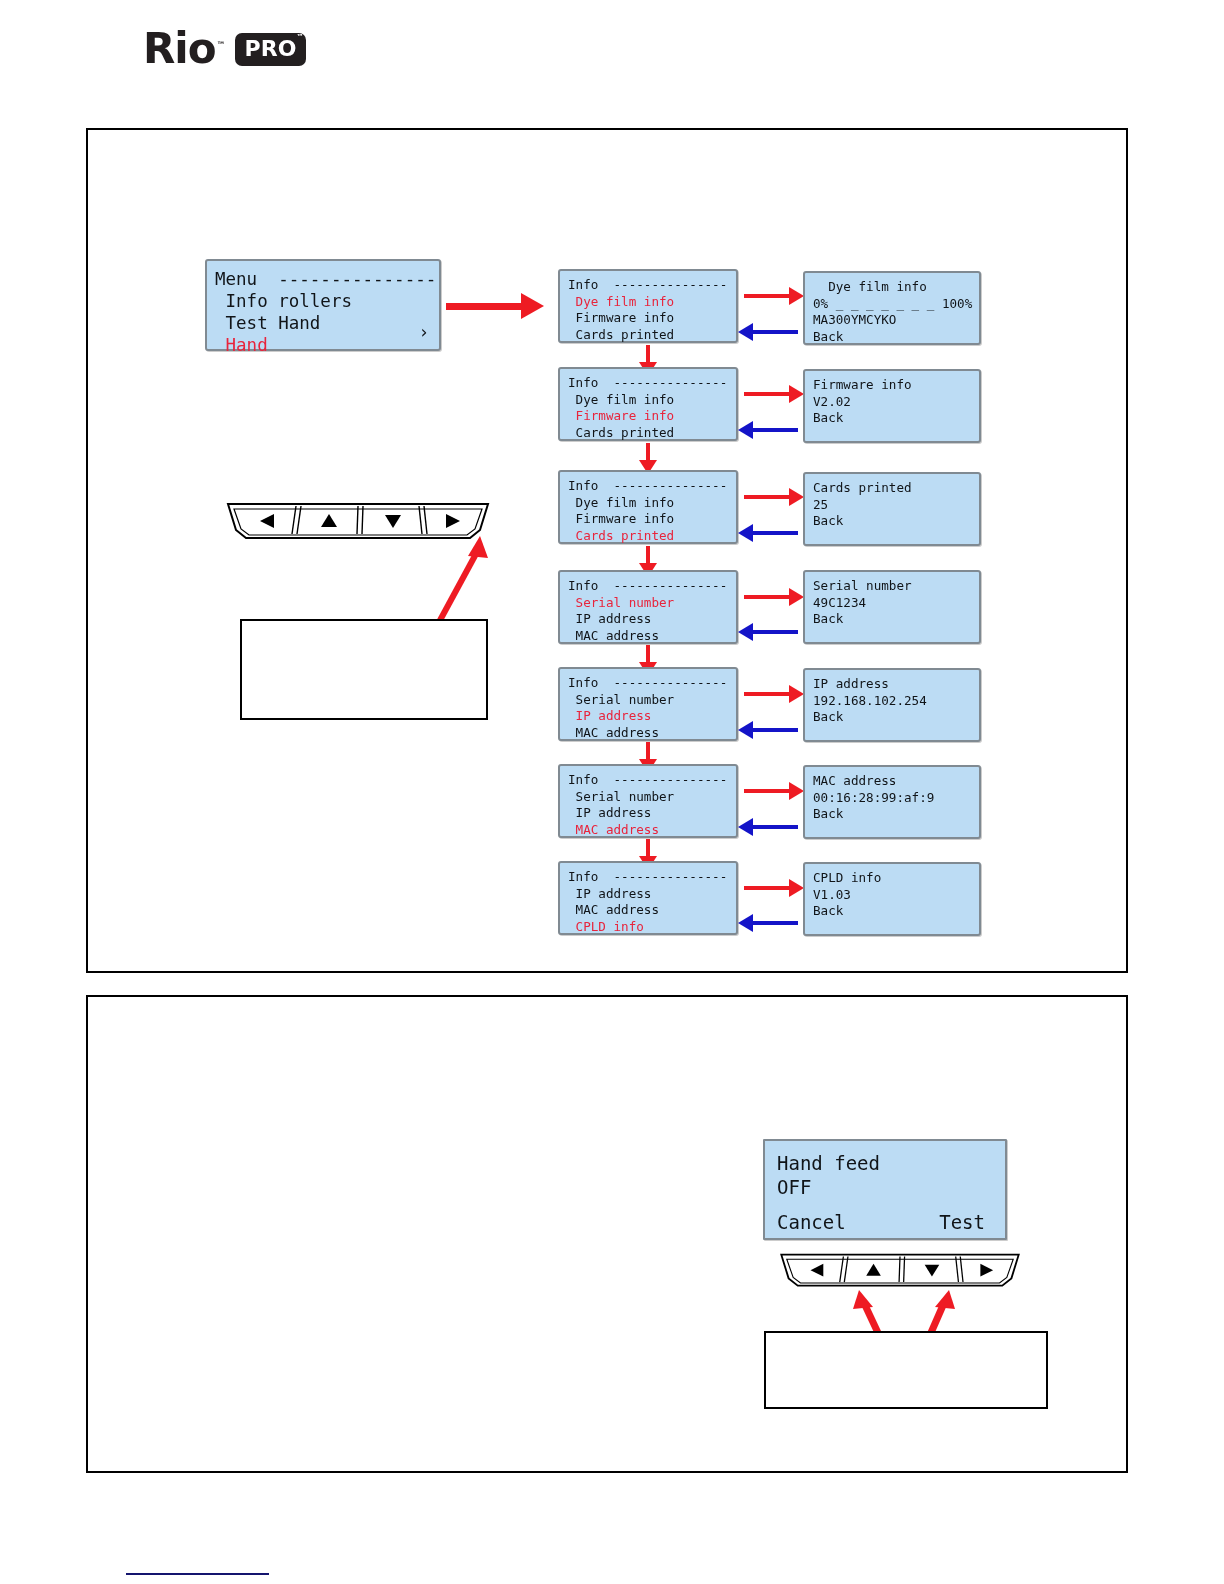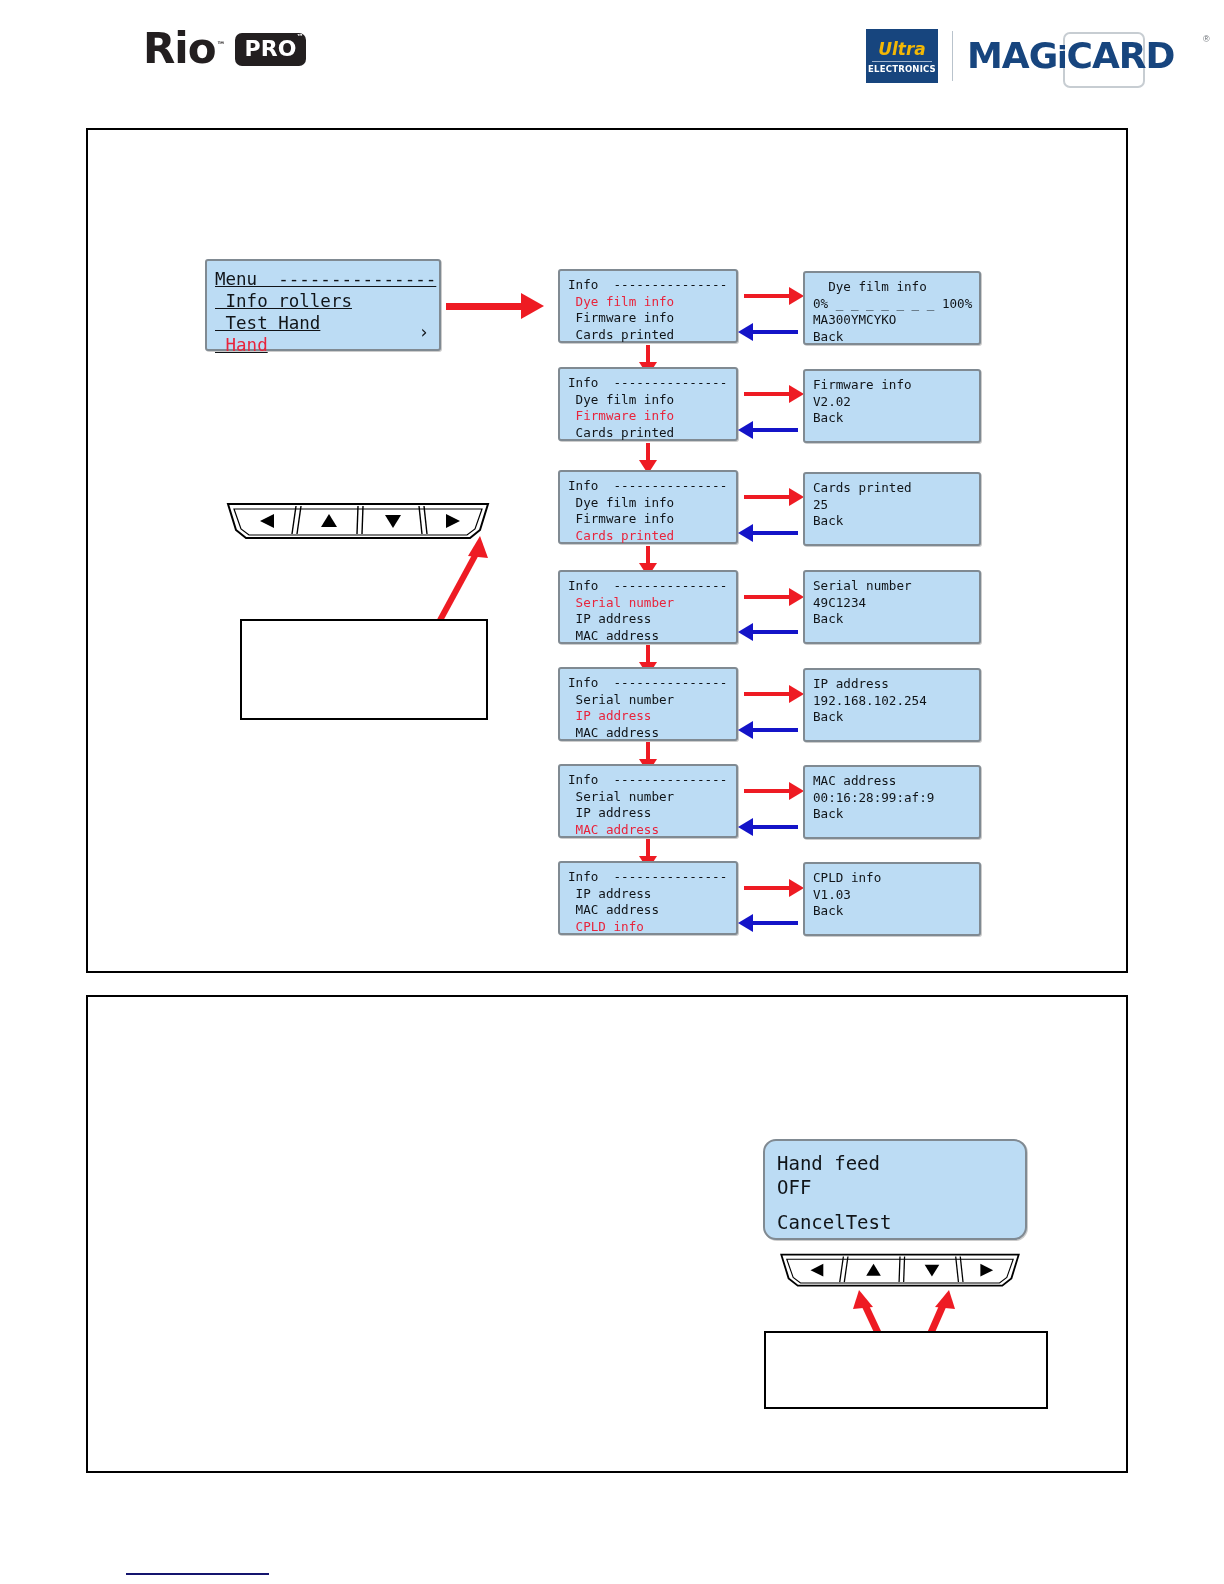--- a/index.html
+++ b/index.html
@@ -160,21 +160,20 @@
   }
   .lcd .hl { color: #e8243c; }
 
   
   #lcd-menu {
     left: 205px; top: 259px;
     width: 236px; height: 92px;
     padding: 8px 10px 0 8px;
     font-size: 17.5px;
     border-radius: 3px;
-    text-decoration: underline;
   }
   #lcd-menu .row { line-height: 1.25; }
   #lcd-menu .chev {
     position: absolute;
     right: 10px; bottom: 7px;
     color: #101418;
     font-size: 17px;
   }
 
   
@@ -255,65 +254,52 @@
     border: 2px solid #000000;
     background: #ffffff;
     box-sizing: border-box;
   }
   #callout-top { left: 240px; top: 619px; width: 248px; height: 101px; }
   #callout-bottom { left: 764px; top: 1331px; width: 284px; height: 78px; }
 
   
   #lcd-handfeed {
     left: 763px; top: 1139px;
-    width: 264px; height: 101px;
+    width: 244px; height: 101px;
     padding: 10px 12px 0 12px;
     font-size: 19px;
-    border-radius: 13px;
+    border-radius: 1px;
   }
   #lcd-handfeed .row { line-height: 1.28; }
   #lcd-handfeed .center { }
   #lcd-handfeed .footer-row {
     position: absolute;
     left: 12px; right: 20px; bottom: 5px;
     display: flex;
-    justify-content: flex-start;
+    justify-content: space-between;
   }
 
   
   #footer-rule {
     position: absolute;
     left: 126px; top: 1573px;
     width: 143px; height: 2px;
     background: #14146e;
   }
 </style>
 </head>
 <body>
 
 <div class="header">
 
   <div class="rio-logo">
     <div class="rio-word"><span>Rio</span><span class="rio-tm">™</span></div>
     <div class="rio-pro"><span>PRO</span><span class="rio-pro-tm">™</span></div>
   </div>
 
-  <div class="brandmark">
-    <div class="ultra-box">
-      <div class="ultra-top">Ultra</div>
-      <div class="ultra-rule"></div>
-      <div class="ultra-bottom">ELECTRONICS</div>
-    </div>
-    <div class="brand-divider"></div>
-    <div class="magicard-wrap">
-      <div class="magicard-card"></div>
-      <div class="magicard-text"><span>MAG</span><span class="lower">i</span><span>CARD</span></div>
-      <div class="magicard-reg">®</div>
-    </div>
-  </div>
 </div>
 
 <div class="panel" id="panel-info-flow"></div>
 
 <div class="lcd" id="lcd-menu">
   <div class="row">Menu  ---------------</div>
   <div class="row"> Info rollers</div>
   <div class="row"> Test Hand</div>
   <div class="row hl"> Hand</div>
   <div class="chev">›</div>

